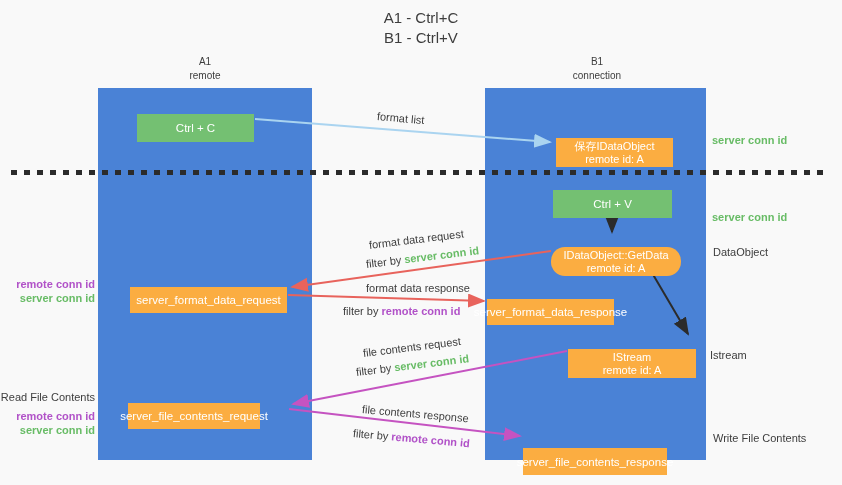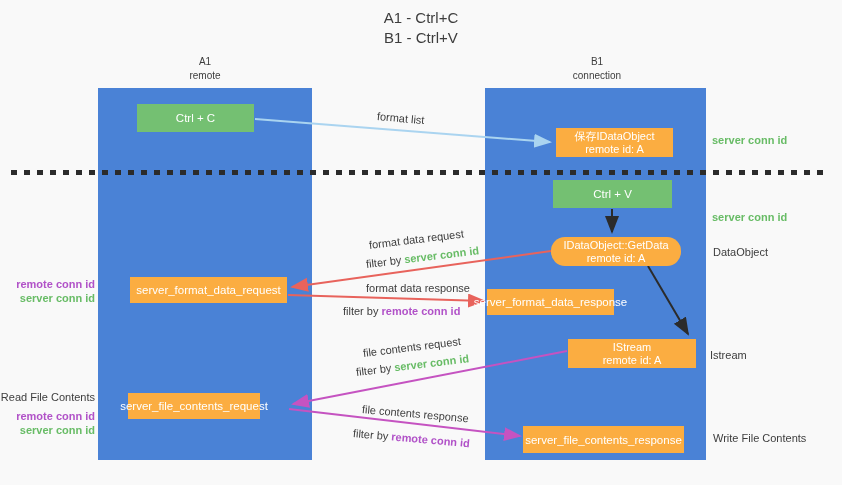--- a/index.html
+++ b/index.html
@@ -40,20 +40,21 @@
       var(--arrow-black,#2b2b2b) 0 6px, transparent 6px 13px);
     z-index:3;
   }
   svg.arrows{
     position:absolute;left:0;top:0;z-index:2;pointer-events:none;
   }
   .node{
     position:absolute;z-index:4;
     color:#fff;text-align:center;
     font-size:11.5px;
+    margin-top:10px;
   }
   .node.green{background:var(--box-green,#74c072);}
   .node.orange{background:var(--box-orange,#fbad41);}
   .node.two-line{line-height:13px;padding-top:2px;font-size:11px;}
   .node.one-line{display:flex;align-items:center;justify-content:center;}
   .flow-label{
     position:absolute;z-index:5;
     color:var(--text-dark,#3d3d3d);
     font-size:11px;white-space:nowrap;
     transform-origin:left center;
@@ -146,21 +147,21 @@
 
   <div class="node orange two-line" style="left:568px;top:339px;width:128px;height:27px;">
     <div>IStream</div>
     <div>remote id: A</div>
   </div>
 
   <div class="node orange one-line" style="left:128px;top:393px;width:132px;height:26px;">
     <span>server_file_contents_request</span>
   </div>
 
-  <div class="node orange one-line" style="left:523px;top:426px;width:161px;height:27px;">
+  <div class="node orange one-line" style="left:523px;top:438px;width:144px;height:27px;">
     <span>server_file_contents_response</span>
   </div>
 
   <div class="flow-label rot-pos" style="left:377px;top:110px;">format list</div>
 
   <div class="flow-label rot-neg" style="left:369px;top:239px;">format data request</div>
 
   <div class="flow-label rot-neg" style="left:366px;top:258px;">
     <span>filter by </span><span class="green">server conn id</span>
   </div>

